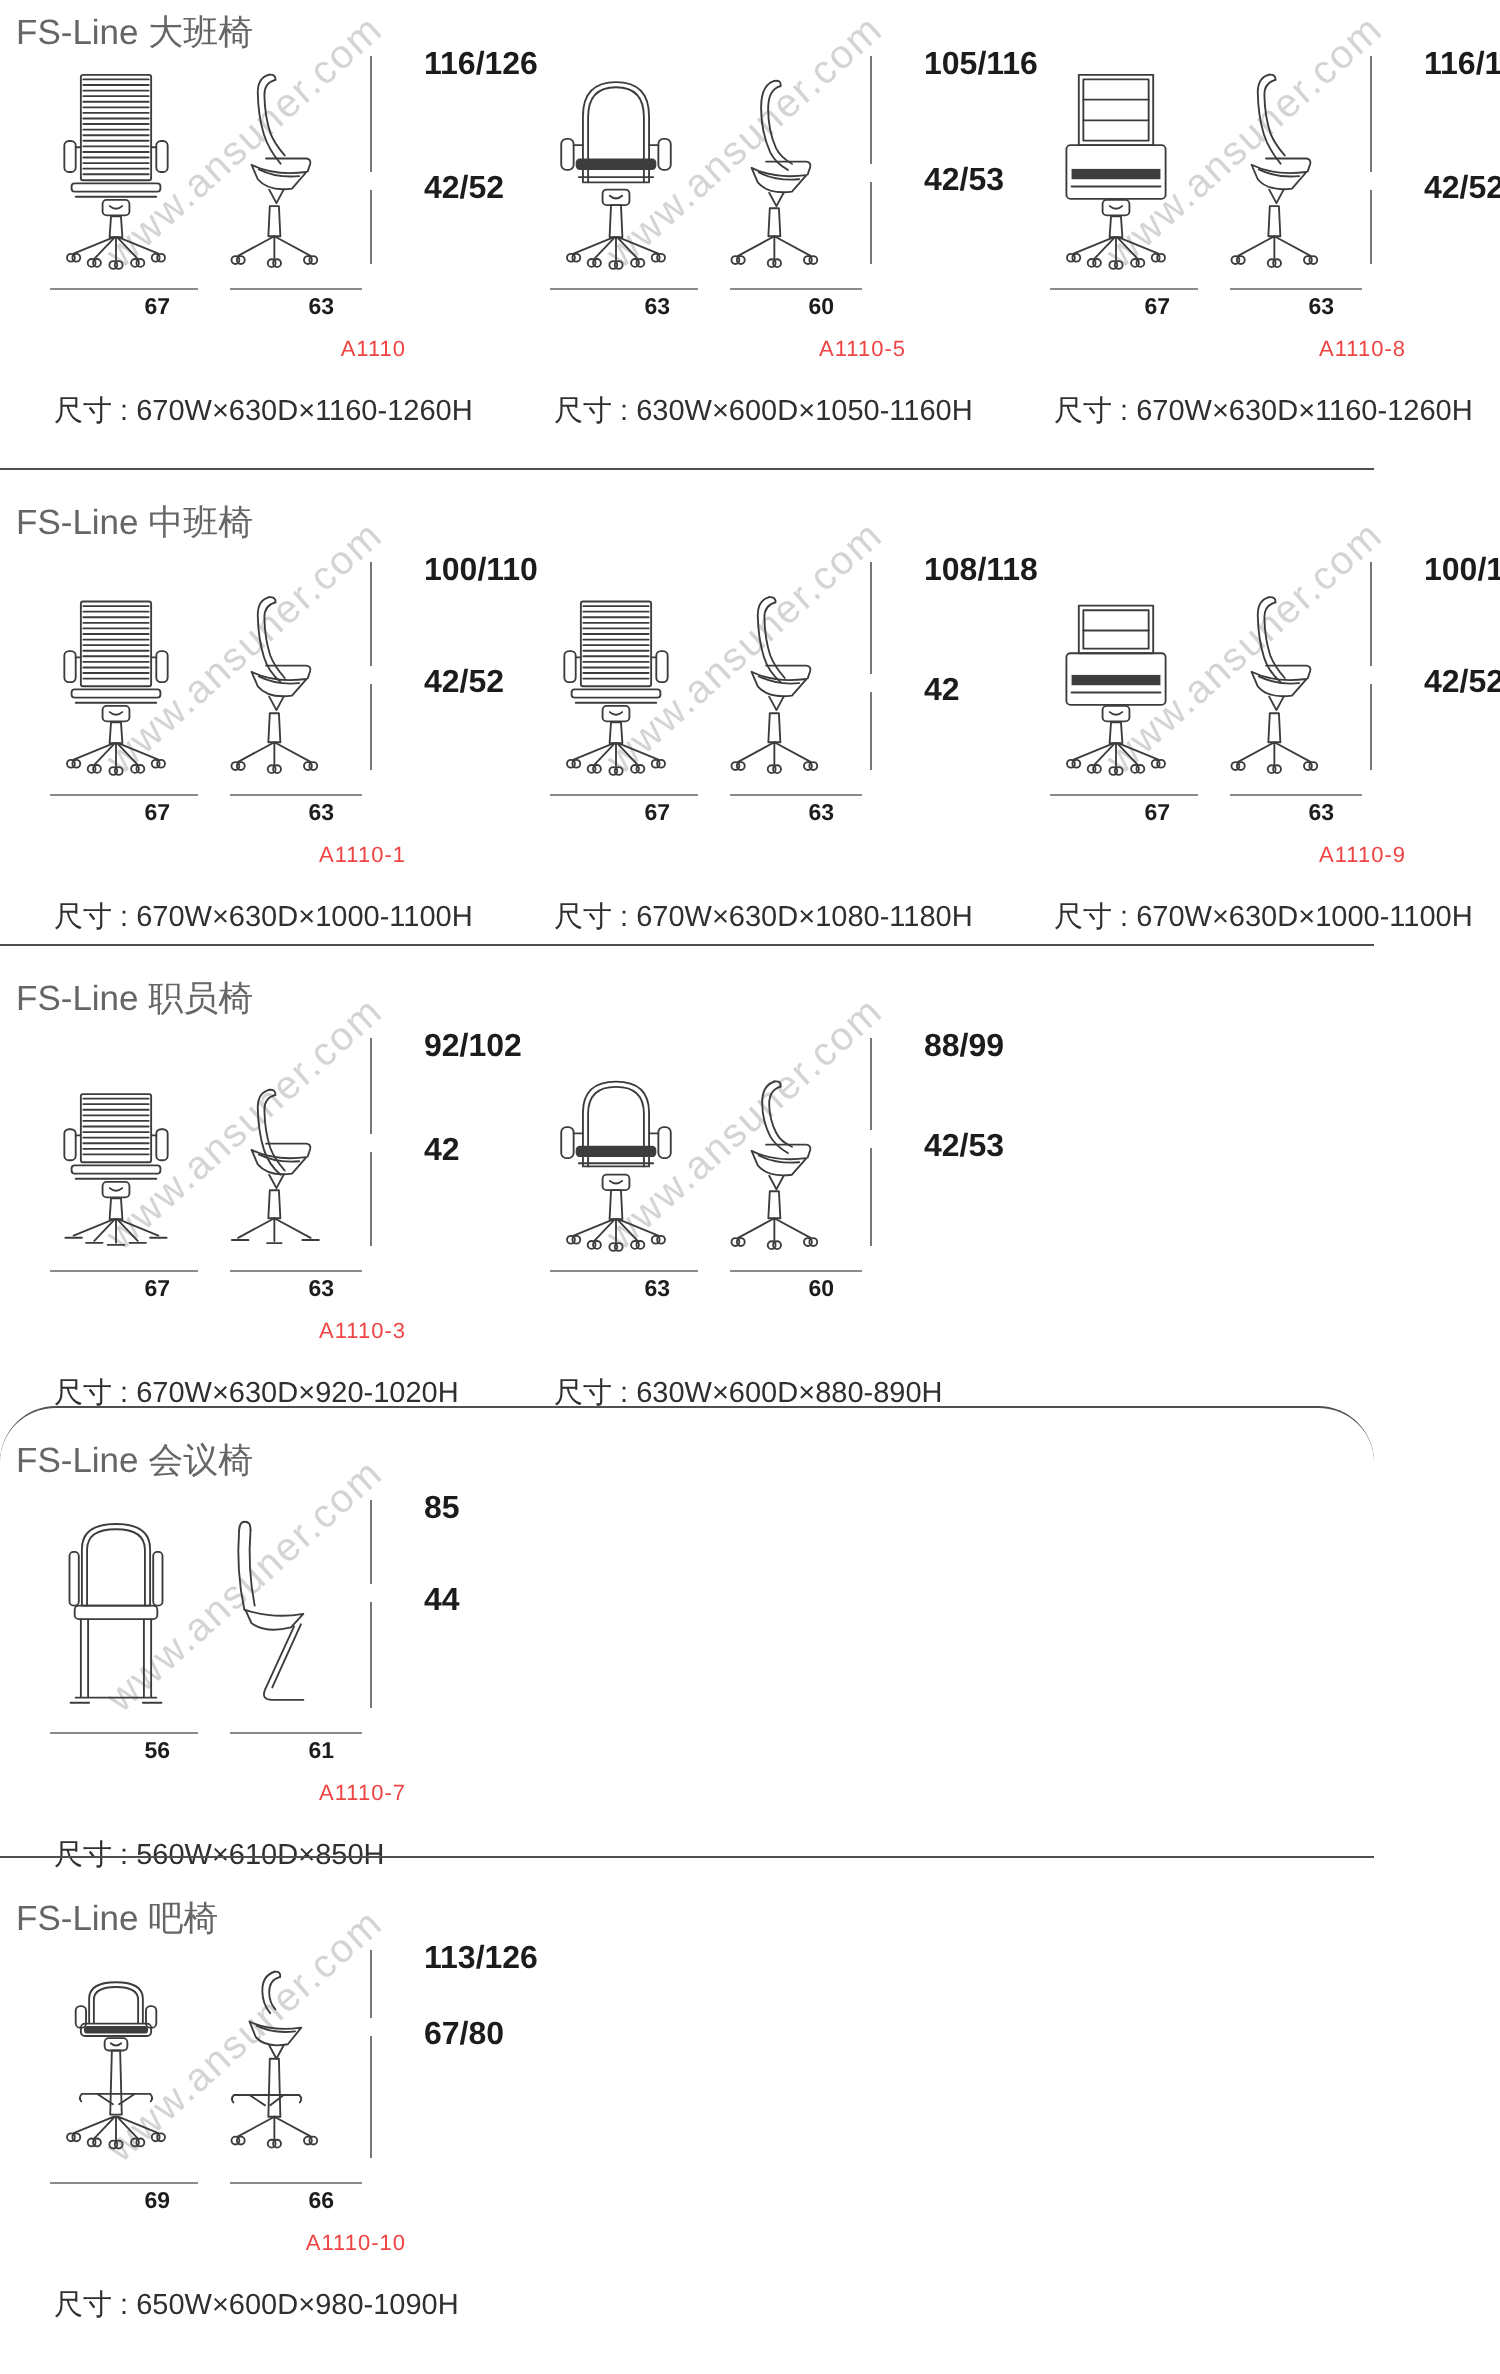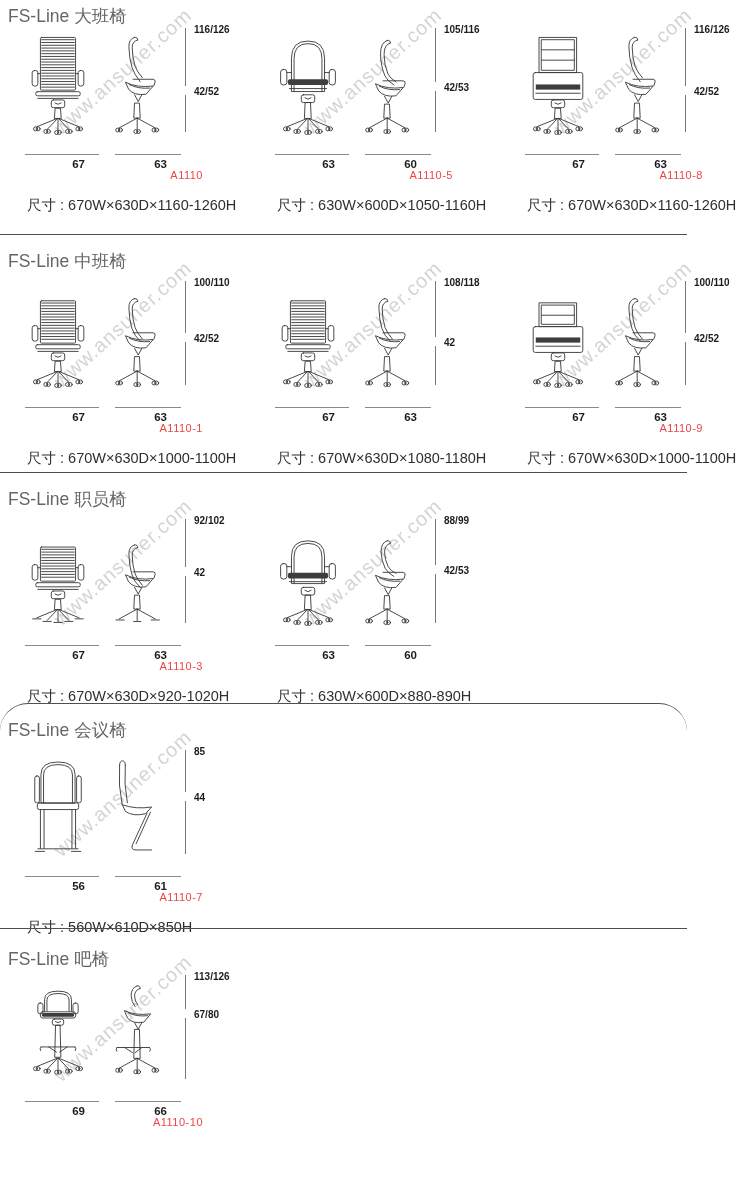--- a/index.html
+++ b/index.html
@@ -13,25 +13,25 @@
   .chair{position:absolute;top:0;width:238px;height:208px;}
   .watermark{position:absolute;left:2px;top:34px;width:212px;text-align:center;
              transform:rotate(-42deg);color:#d4d4d4;font-size:20px;letter-spacing:1px;
              pointer-events:none;white-space:nowrap;}
   .views{position:absolute;top:0;left:12px;height:112px;display:flex;align-items:flex-end;gap:14px;}
   .view svg{display:block;}
   .hdim{position:absolute;left:170px;top:2px;width:64px;height:104px;--sf:60%;}
   .hl{position:absolute;left:0;width:1px;background:#777;}
   .hl1{top:0;height:calc(var(--sf) - 8px);}
   .hl2{top:calc(var(--sf) + 1px);bottom:0;}
-  .hlabel{position:absolute;left:9px;font-weight:700;font-size:10px;color:#1c1c1c;white-space:nowrap;}
+  .hlabel{position:absolute;left:27px;font-weight:700;font-size:16px;color:#1c1c1c;white-space:nowrap;}
   .h1{top:-4px;}
   .h2{top:calc(var(--sf) - 8px);}
   .wdims{position:absolute;top:118px;left:10px;width:220px;height:22px;}
-  .wdim{position:absolute;top:10px;}
+  .wdim{position:absolute;top:0;}
   .wdim.front-w{left:0;width:74px;}
   .wdim.side-w{left:90px;width:66px;}
   .wline{display:block;height:1px;background:#8a8a8a;}
   .wnum{display:block;text-align:right;padding-right:14px;font-weight:700;font-size:11.5px;color:#1c1c1c;margin-top:3px;}
   .model{position:absolute;top:143px;left:0;width:188px;text-align:right;
          font-size:11px;color:#ef4444;letter-spacing:.5px;white-space:nowrap;}
   .size{position:absolute;top:170px;left:12px;font-size:14.5px;color:#2f2f2f;white-space:nowrap;}
 </style>
 </head>
 <body>
@@ -743,16 +743,17 @@
       <div class="wdim front-w">
         <span class="wline"></span>
         <span class="wnum">69</span>
       </div>
       <div class="wdim side-w">
         <span class="wline"></span>
         <span class="wnum">66</span>
       </div>
     </div>
     <div class="model">A1110-10</div>
+    <div class="size">尺寸 : 650W×600D×980-1090H</div>
   </div>
 </div>
   </section>
 </div>
 
 </body></html>

